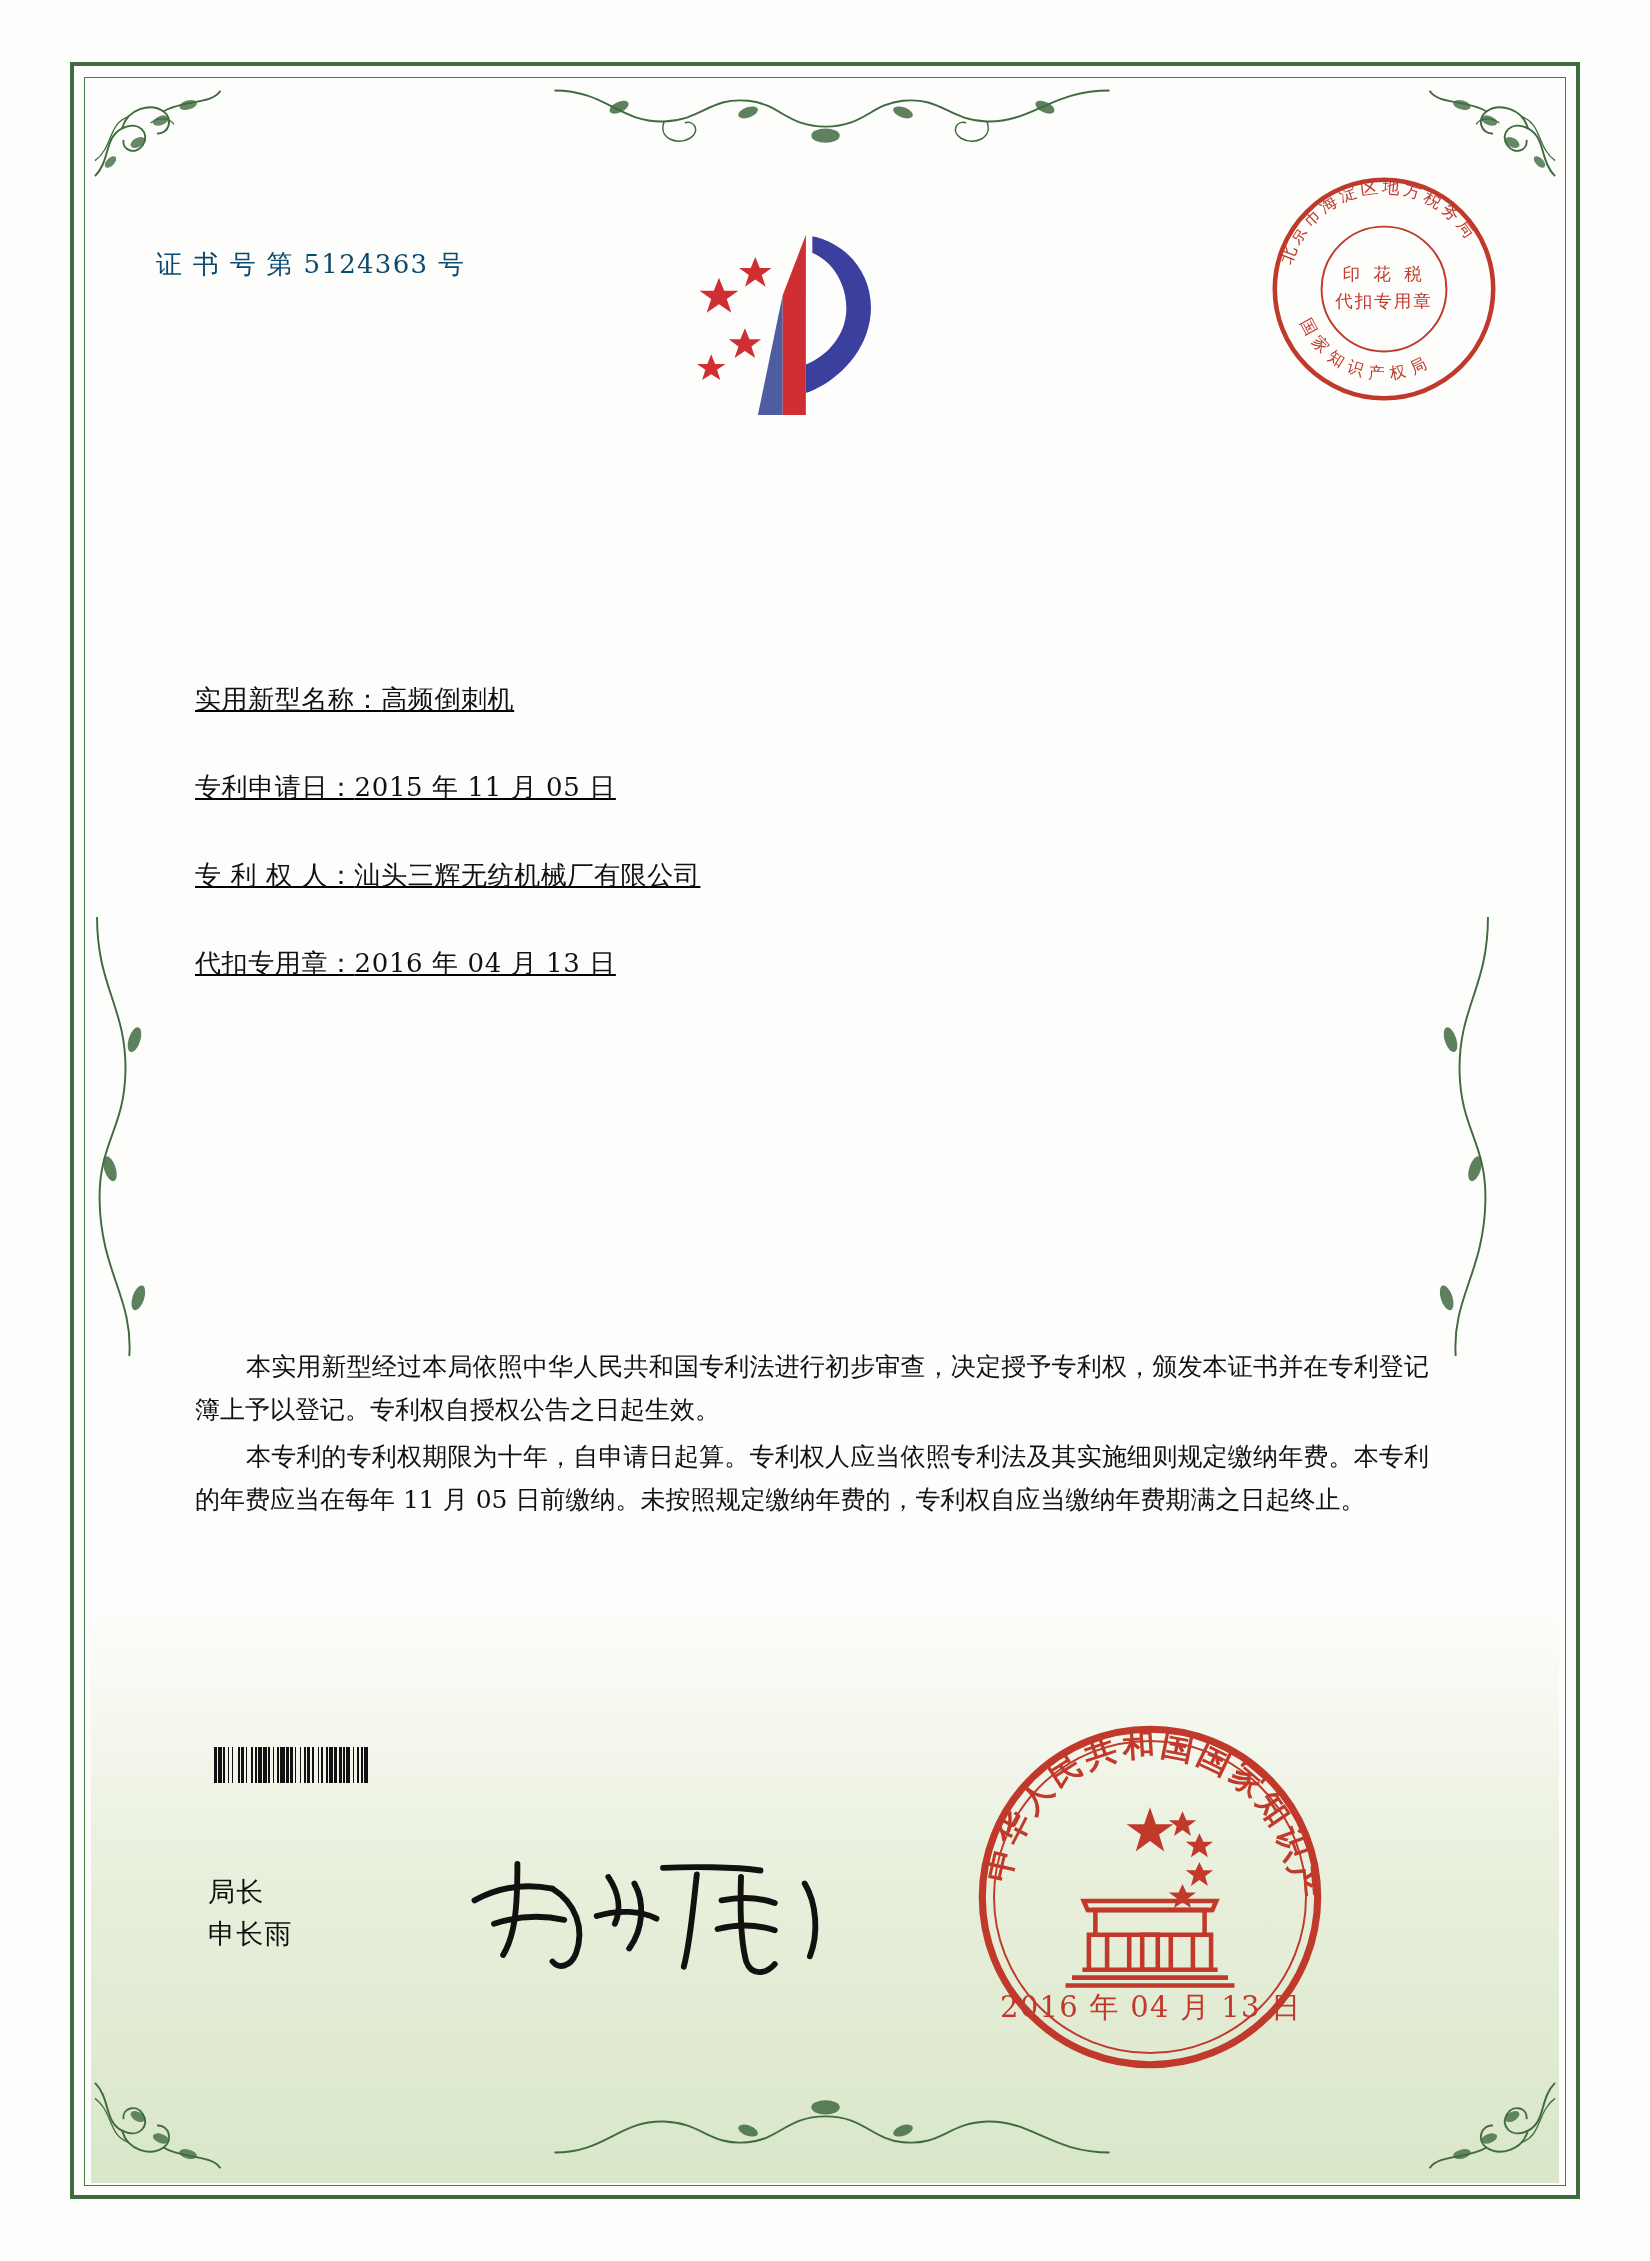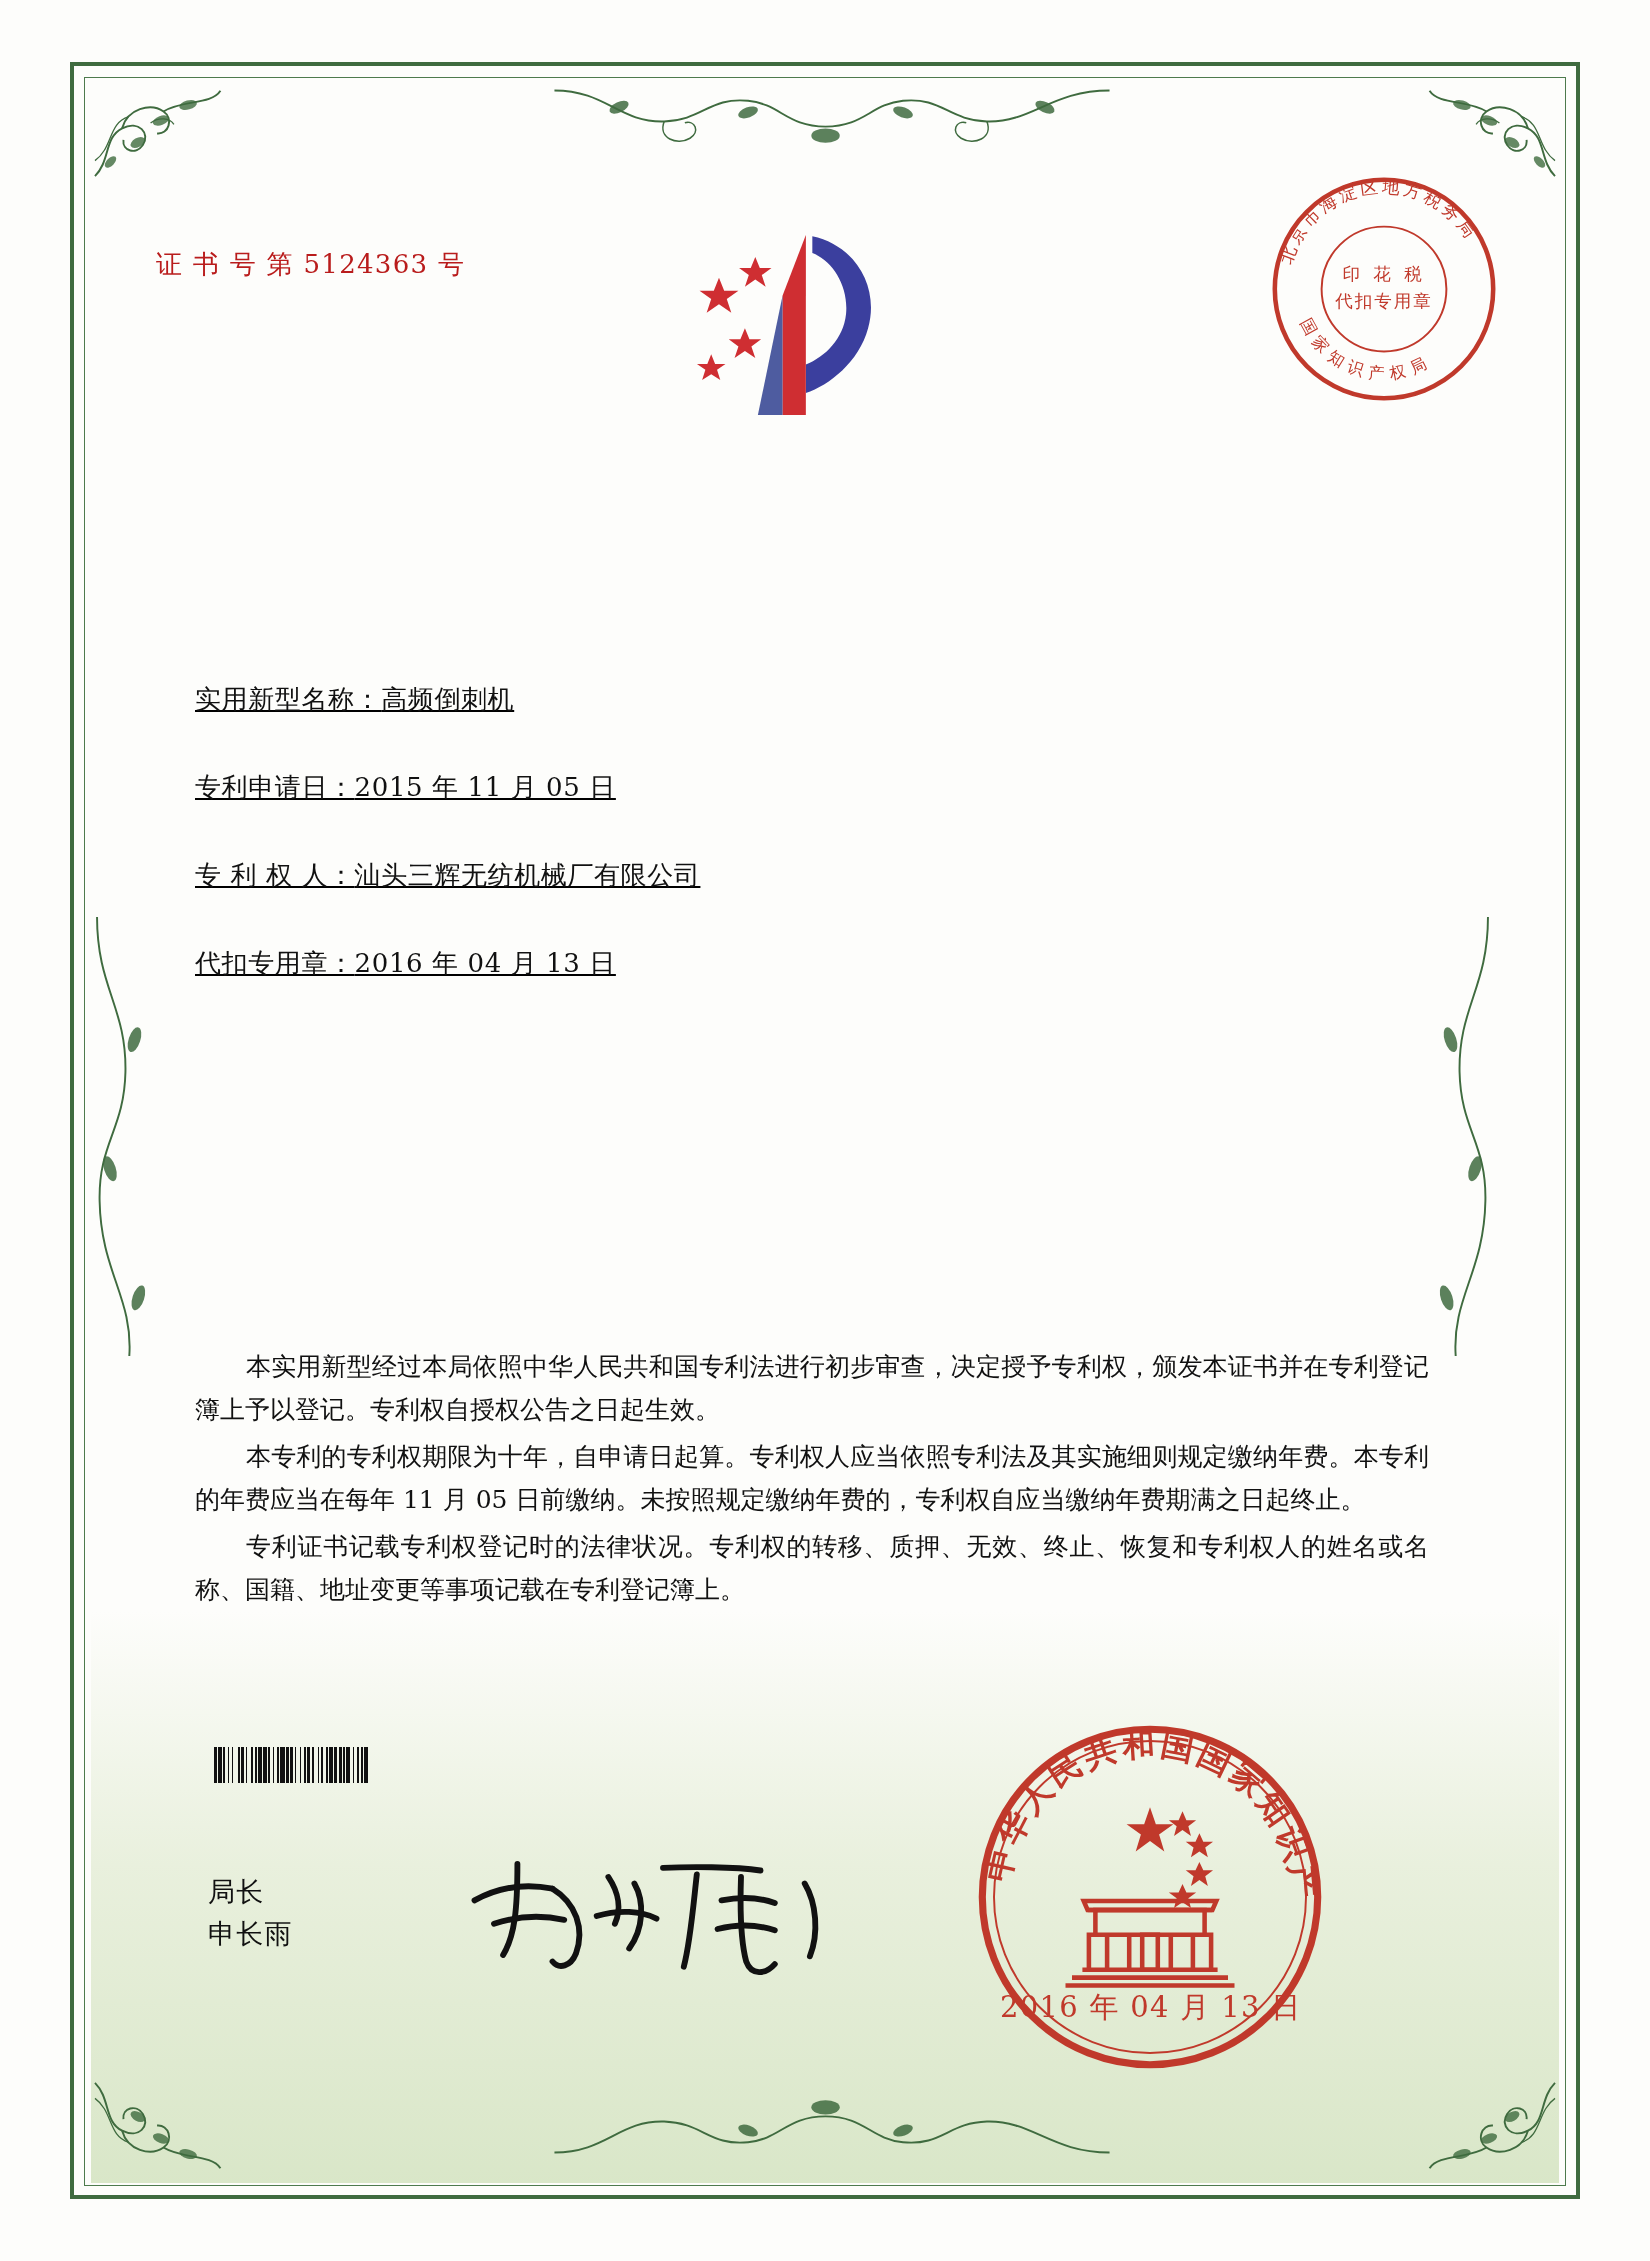--- a/index.html
+++ b/index.html
@@ -92,21 +92,21 @@
     pointer-events: none;
   }
 
   
   .cert-no {
     position: absolute;
     left: 156px;
     top: 247px;
     font-family: "DejaVu Serif", "Liberation Serif", serif;
     font-size: 26px;
-    color: #b91c1c;
+    color: #0c4a6e;
     letter-spacing: 1.3px;
   }
 
   .logo {
     position: absolute;
     left: 685px;
     top: 231px;
     width: 208px;
     height: 188px;
   }
@@ -381,21 +381,20 @@
       <span class="lab">专 利 权 人：</span><span class="val">汕头三辉无纺机械厂有限公司</span>
     </div>
     <div class="field">
       <span class="lab">代扣专用章：</span><span class="val">2016 年 04 月 13 日</span>
     </div>
   </div>
 
   <div class="body-text">
     <p>本实用新型经过本局依照中华人民共和国专利法进行初步审查，决定授予专利权，颁发本证书并在专利登记簿上予以登记。专利权自授权公告之日起生效。</p>
     <p>本专利的专利权期限为十年，自申请日起算。专利权人应当依照专利法及其实施细则规定缴纳年费。本专利的年费应当在每年 11 月 05 日前缴纳。未按照规定缴纳年费的，专利权自应当缴纳年费期满之日起终止。</p>
-    <p>专利证书记载专利权登记时的法律状况。专利权的转移、质押、无效、终止、恢复和专利权人的姓名或名称、国籍、地址变更等事项记载在专利登记簿上。</p>
   </div>
 
   <div class="barcode" id="barcode">
       <i style="width:2.6px;background:#111"></i>
       <i style="width:1.3px;background:transparent"></i>
       <i style="width:3.9px;background:#111"></i>
       <i style="width:1.3px;background:transparent"></i>
       <i style="width:1.9px;background:#111"></i>
       <i style="width:3.2px;background:transparent"></i>
       <i style="width:1.3px;background:#111"></i>

